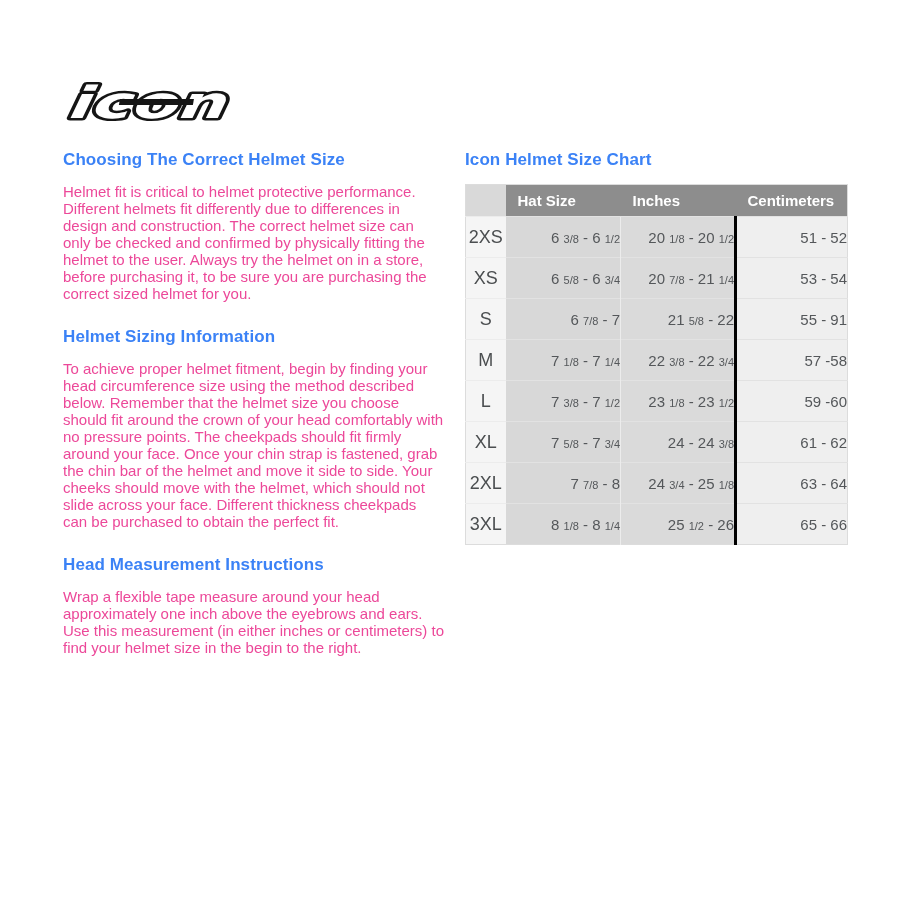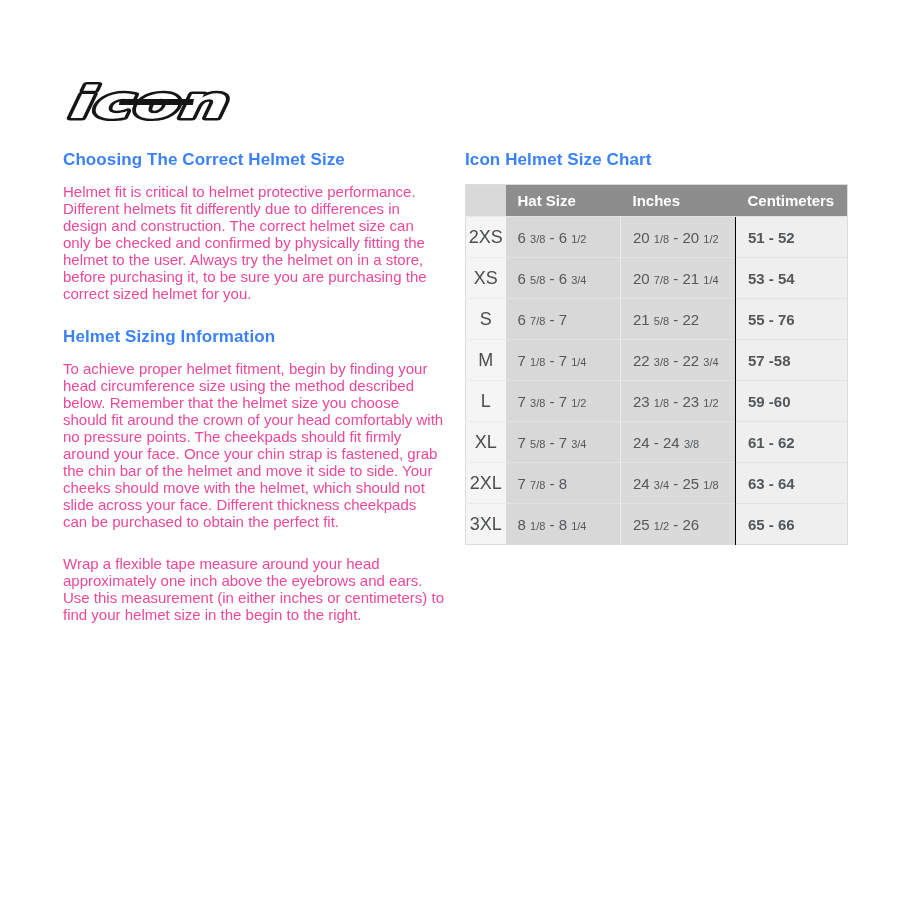--- a/index.html
+++ b/index.html
@@ -60,32 +60,33 @@
     border: none;
     margin-left: 44px;
   }
   table.size-chart th.corner { background: #d9d9d9; }
 
   table.size-chart td {
     height: 40px;
     padding: 0 0 0 12px;
     border-top: 1px solid #e2e2e2;
     vertical-align: middle;
+    text-align: right;
   }
   table.size-chart td.size {
     background: #f5f5f5;
     color: #4b4e50;
     font-size: 18px;
     text-align: center;
     padding: 0;
     border-top: 1px solid #ececec;
   }
   table.size-chart td.hat    { background: #d8d8d8; }
   table.size-chart td.inches { background: #dadada; border-left: 1px solid #ececec; }
-  table.size-chart td.cm     { background: #efefef; border-left: 1px solid #000000; font-weight: bold; }
+  table.size-chart td.cm     { background: #efefef; border-left: 3px solid #000000; }
 
   .frac { font-size: 11px; }
 </style>
 </head>
 <body>
 
 <div class="page">
 
   <div class="logo">
     <svg width="176" height="52" viewBox="0 0 176 52">
@@ -99,20 +100,21 @@
   <div class="col-left">
     <div class="section">
       <h2>Choosing The Correct Helmet Size</h2>
       <p>Helmet fit is critical to helmet protective performance. Different helmets fit differently due to differences in design and construction. The correct helmet size can only be checked and confirmed by physically fitting the helmet to the user. Always try the helmet on in a store, before purchasing it, to be sure you are purchasing the correct sized helmet for you.</p>
     </div>
     <div class="section">
       <h2>Helmet Sizing Information</h2>
       <p>To achieve proper helmet fitment, begin by finding your head circumference size using the method described below. Remember that the helmet size you choose should fit around the crown of your head comfortably with no pressure points. The cheekpads should fit firmly around your face. Once your chin strap is fastened, grab the chin bar of the helmet and move it side to side. Your cheeks should move with the helmet, which should not slide across your face. Different thickness cheekpads can be purchased to obtain the perfect fit.</p>
     </div>
     <div class="section">
+      <h2>Head Measurement Instructions</h2>
       <p>Wrap a flexible tape measure around your head approximately one inch above the eyebrows and ears. Use this measurement (in either inches or centimeters) to find your helmet size in the begin to the right.</p>
     </div>
   </div>
 
   <div class="col-right">
     <h2 class="chart-title">Icon Helmet Size Chart</h2>
     <table class="size-chart">
       <colgroup>
         <col class="c0">
           <col class="c1">
@@ -137,21 +139,21 @@
           <tr>
             <td class="size">XS</td>
             <td class="hat">6 <span class="frac">5/8</span> - 6 <span class="frac">3/4</span></td>
             <td class="inches">20 <span class="frac">7/8</span> - 21 <span class="frac">1/4</span></td>
             <td class="cm">53 - 54</td>
           </tr>
           <tr>
             <td class="size">S</td>
             <td class="hat">6 <span class="frac">7/8</span> - 7</td>
             <td class="inches">21 <span class="frac">5/8</span> - 22</td>
-            <td class="cm">55 - 76</td>
+            <td class="cm">55 - 91</td>
           </tr>
           <tr>
             <td class="size">M</td>
             <td class="hat">7 <span class="frac">1/8</span> - 7 <span class="frac">1/4</span></td>
             <td class="inches">22 <span class="frac">3/8</span> - 22 <span class="frac">3/4</span></td>
             <td class="cm">57 -58</td>
           </tr>
           <tr>
             <td class="size">L</td>
             <td class="hat">7 <span class="frac">3/8</span> - 7 <span class="frac">1/2</span></td>

